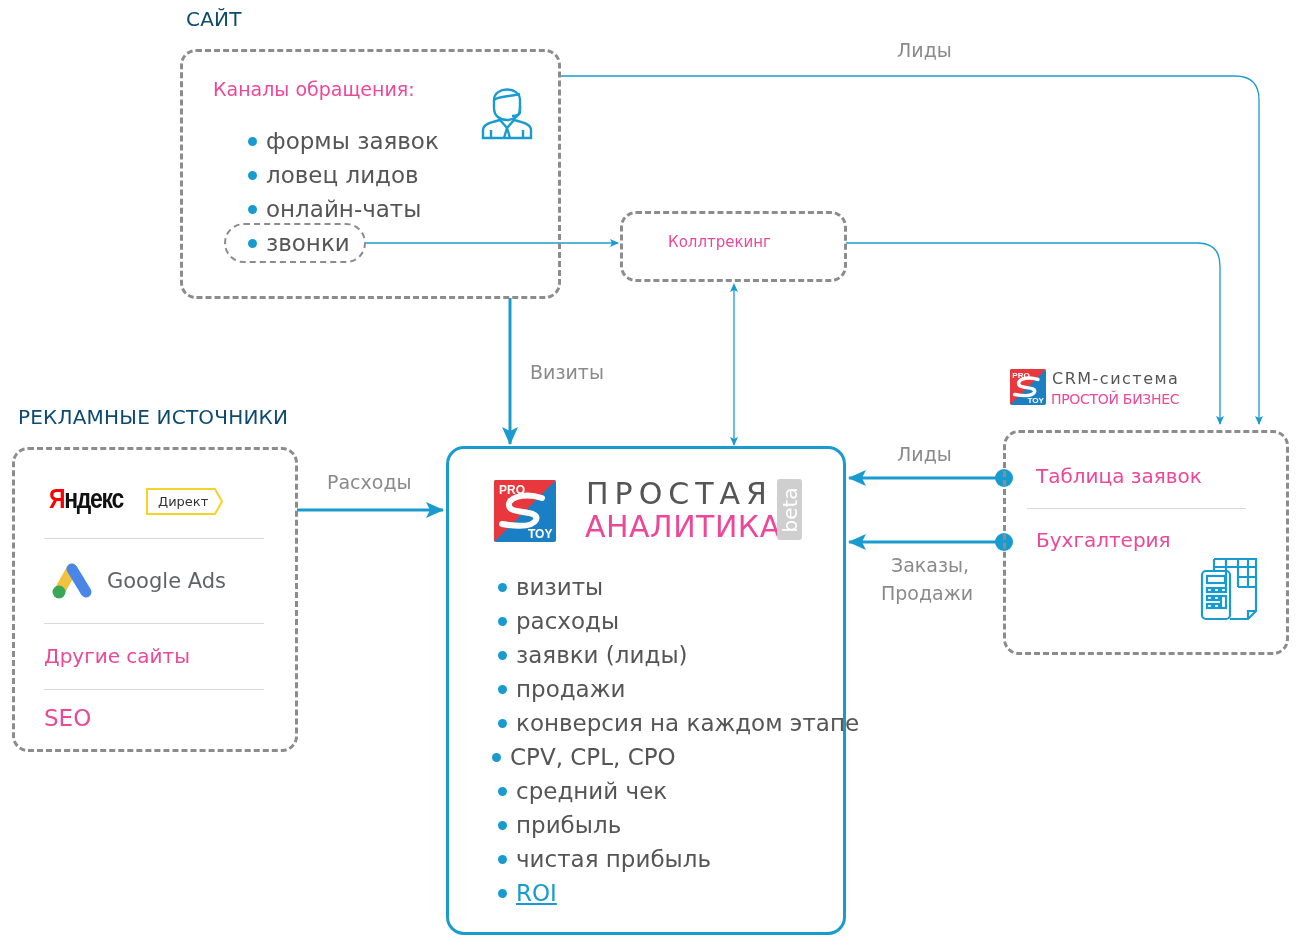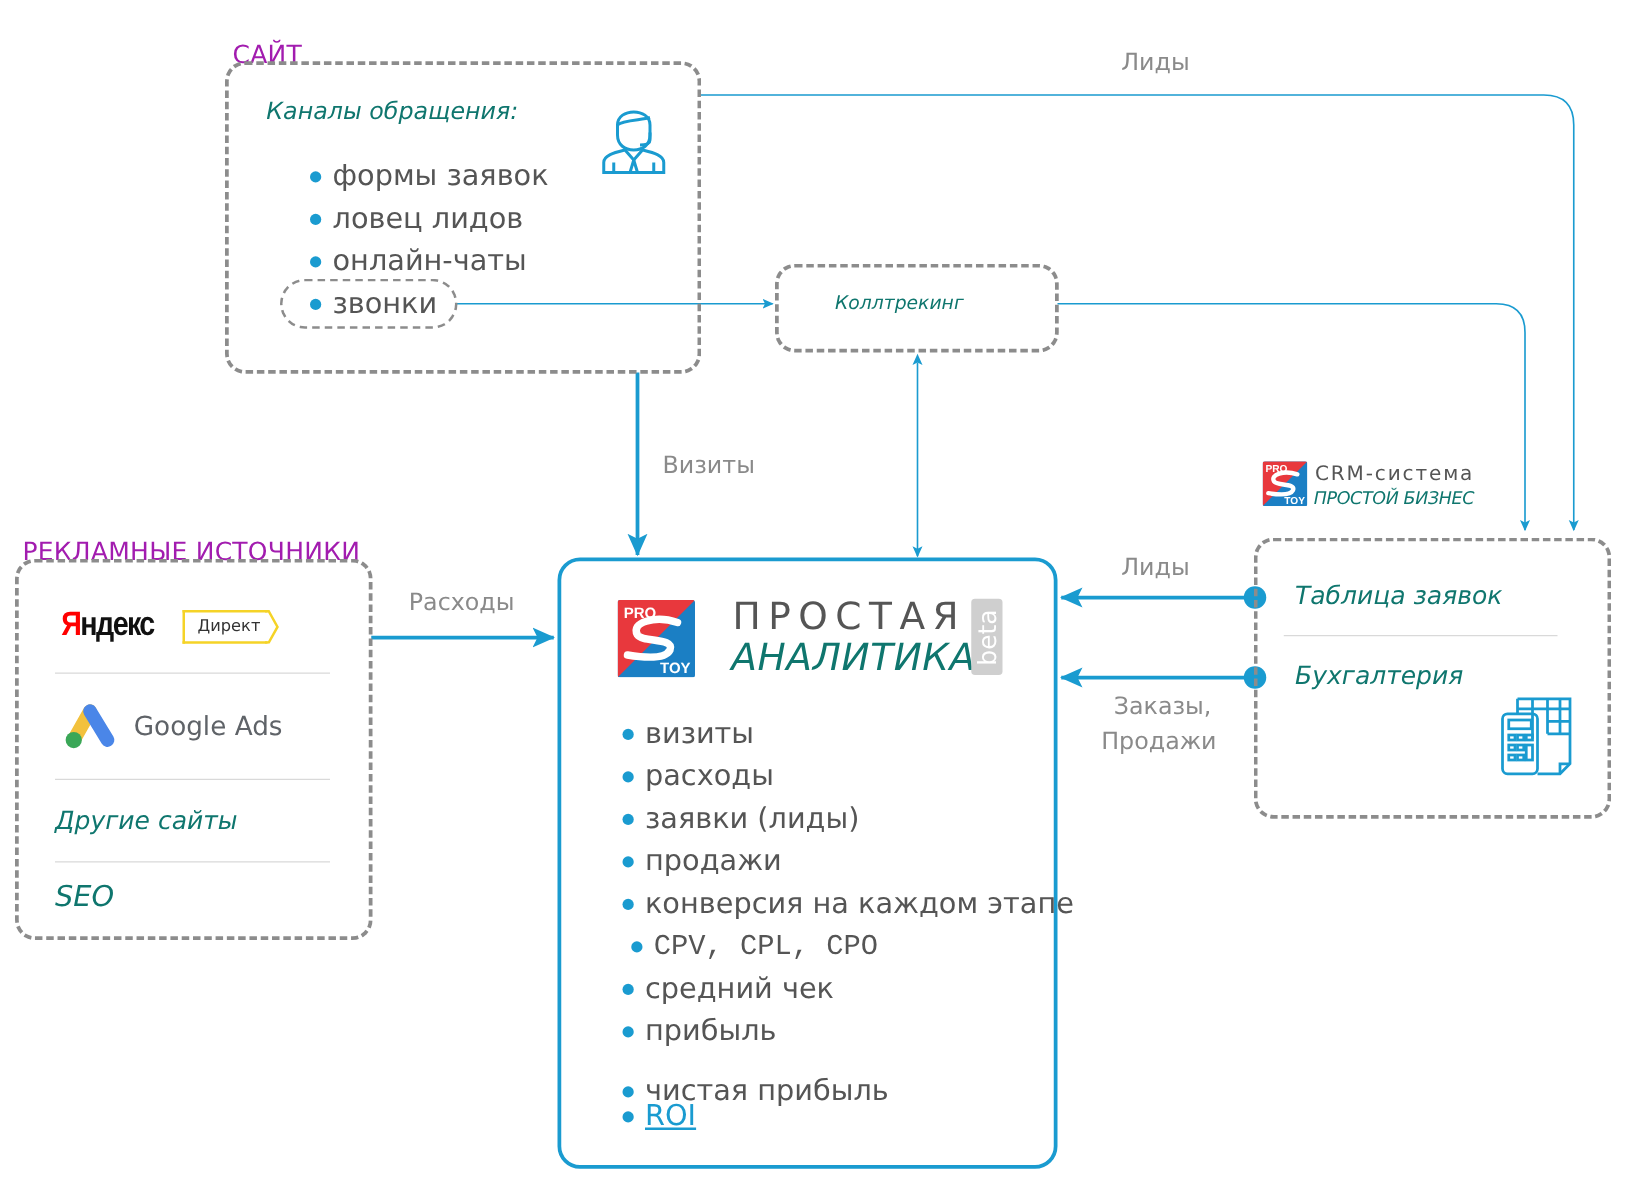--- a/index.html
+++ b/index.html
@@ -1,20 +1,20 @@
 <!DOCTYPE html>
 <html><head>
 <meta charset="utf-8">
 <style>
   html, body { margin: 0; padding: 0; background: #ffffff; }
   body { width: 1300px; height: 945px; position: relative; overflow: hidden;
          font-family: "DejaVu Sans", "Liberation Sans", sans-serif; }
   .abs { position: absolute; }
-  .blue { color: #0f766e; font-style: italic; }
-  .sec-title { font-size: 20px; color: #a21caf; letter-spacing: 0.2px; margin-top: 24px; }
+  .blue { color: #ec4899; }
+  .sec-title { font-size: 20px; color: #0c4a6e; letter-spacing: 0.2px; }
   .dash-box { position: absolute; border: 3px dashed #8c8c8c; border-radius: 16px; box-sizing: border-box; }
   .main-box { position: absolute; border: 3px solid #1a9bd0; border-radius: 18px; box-sizing: border-box; background: #fff; }
   .bullet-item { position: absolute; font-size: 23px; color: #555; white-space: nowrap; display: flex; align-items: center; }
   .dot { width: 9px; height: 9px; border-radius: 50%; background: #1a9bd0; display: inline-block; margin-right: 9px; }
   .label { position: absolute; font-size: 19px; color: #8a8a8a; white-space: nowrap; }
   .hr { position: absolute; height: 1px; background: #d9d9d9; }
   svg.lines { position: absolute; left: 0; top: 0; }
   .logo-sq { position: absolute; overflow: hidden; border-radius: 2px; text-align: right; }
 </style>
 </head>
@@ -152,33 +152,33 @@
     <span>заявки (лиды)</span>
   </div>
 <div class="bullet-item" style="left:498px; top:676px;">
     <span class="dot"></span>
     <span>продажи</span>
   </div>
 <div class="bullet-item" style="left:498px; top:710px;">
     <span class="dot"></span>
     <span>конверсия на каждом этапе</span>
   </div>
-<div class="bullet-item" style="left:505px; top:744px;font-family:Liberation Mono, monospace;">
+<div class="bullet-item" style="left:492px; top:744px;">
     <span class="dot"></span>
     <span>CPV, CPL, CPO</span>
   </div>
 <div class="bullet-item" style="left:498px; top:778px;">
     <span class="dot"></span>
     <span>средний чек</span>
   </div>
 <div class="bullet-item" style="left:498px; top:812px;">
     <span class="dot"></span>
     <span>прибыль</span>
   </div>
-<div class="bullet-item" style="left:498px; top:846px;margin-top:14px;">
+<div class="bullet-item" style="left:498px; top:846px;">
     <span class="dot"></span>
     <span>чистая прибыль</span>
   </div>
 <div class="bullet-item" style="left:498px; top:880px; color:#1a9bd0;text-decoration:underline;">
     <span class="dot"></span>
     <span>ROI</span>
   </div>
 
 <div class="logo-sq" style="left:1010px; top:369px; width:36px; height:36px;">
   <svg width="36" height="36" viewBox="0 0 62 62">

